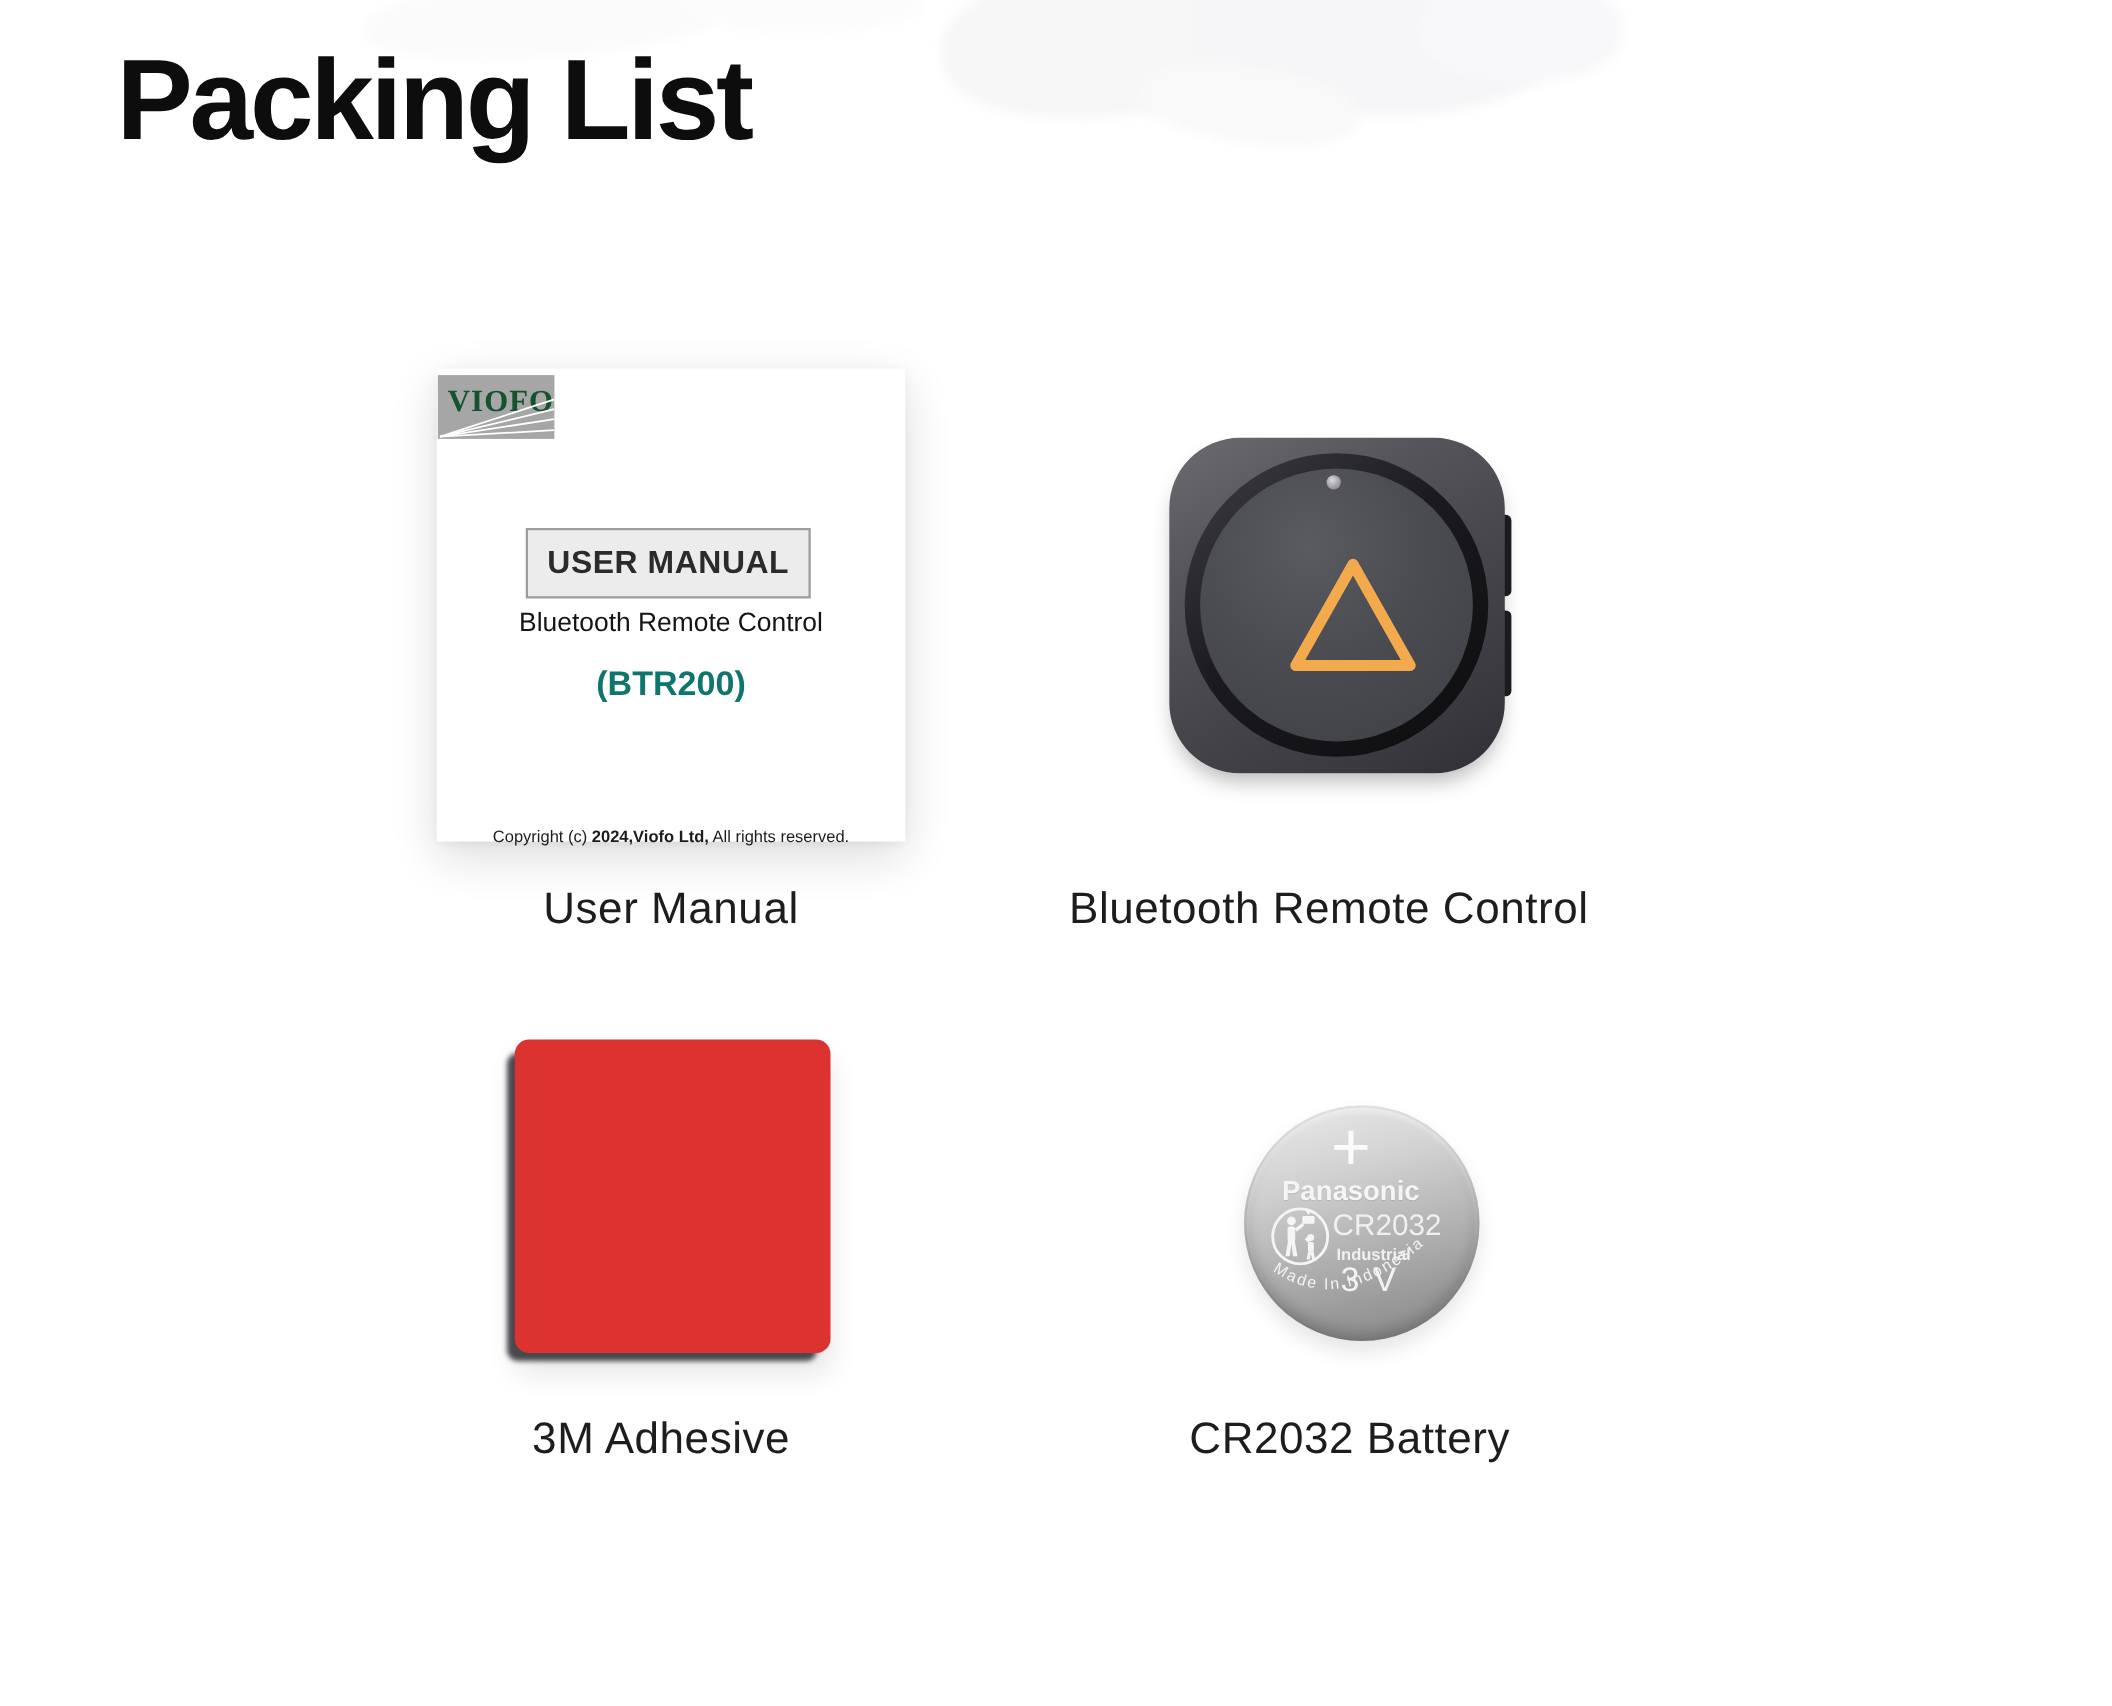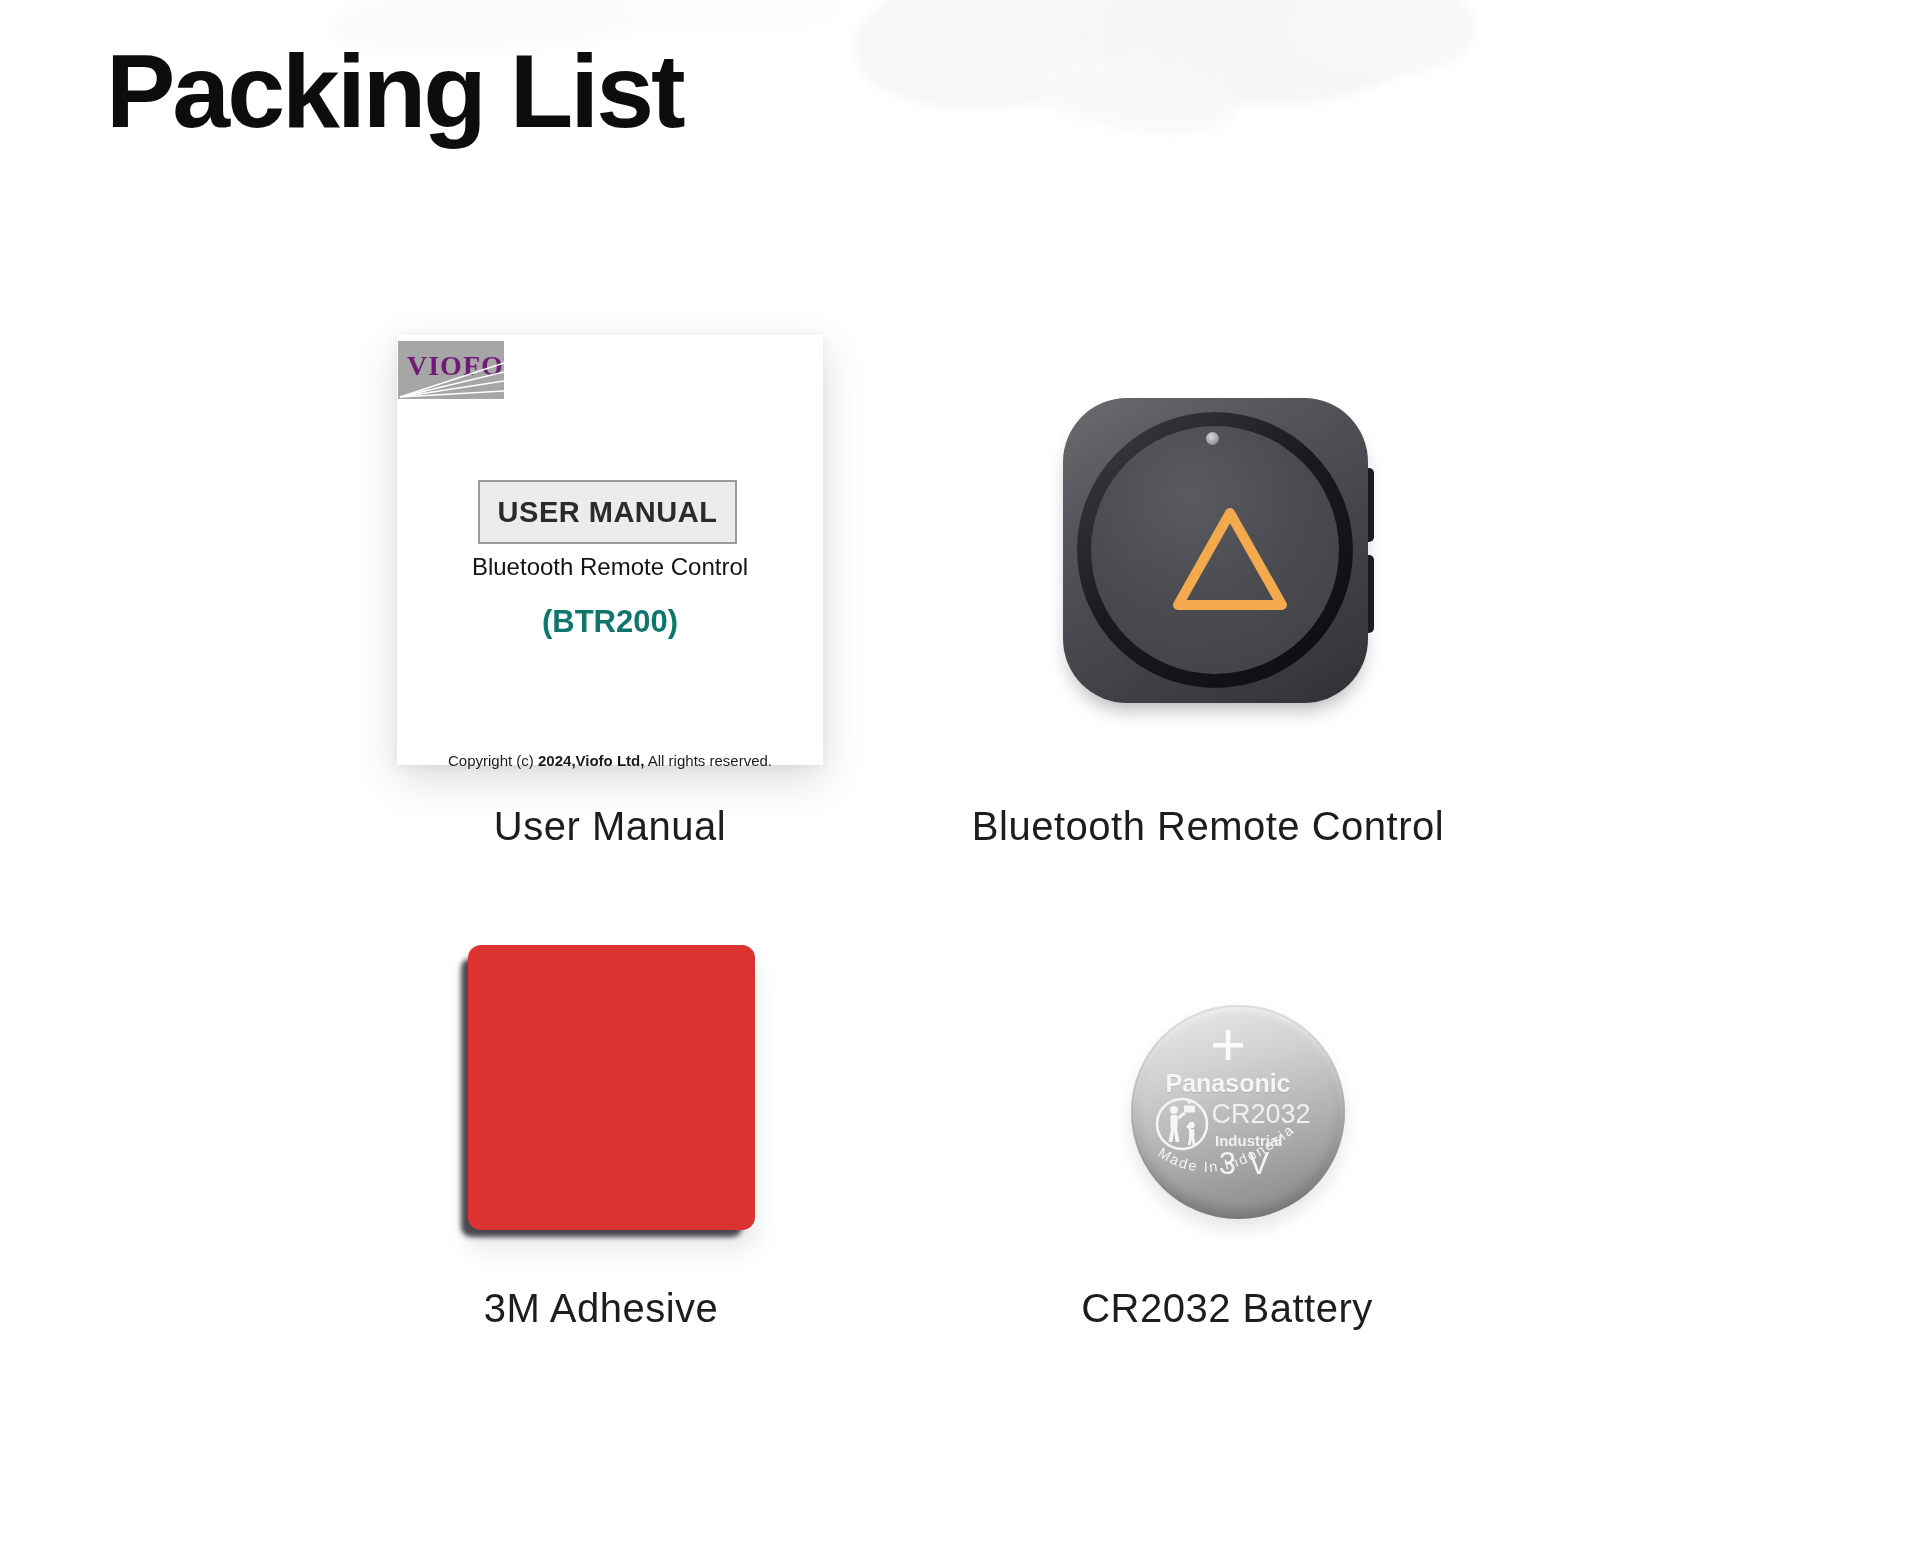--- a/index.html
+++ b/index.html
@@ -39,21 +39,21 @@
     position:absolute; left:397px; top:335px; width:426px; height:430px;
     background:#ffffff; box-shadow:0 14px 42px rgba(0,0,0,0.14), 0 2px 10px rgba(0,0,0,0.06);
   }
   .viofo-logo {
     position:absolute; left:1px; top:6px; width:106px; height:58px;
     background:#a6a6a6; overflow:hidden;
   }
   .viofo-logo-text {
     position:absolute; left:9px; top:9px;
     font-family:"Liberation Serif", serif; font-weight:bold;
-    font-size:28px; color:#701a75; letter-spacing:1px;text-align:center;
+    font-size:28px; color:#14532d; letter-spacing:1px;text-align:center;
   }
   .viofo-lines { position:absolute; left:0; top:0; }
   .cover-title-box {
     position:absolute; left:81px; top:145px; width:259px; height:64px;
     background:#ececec; border:2px solid #9c9c9c;
     display:flex; align-items:center; justify-content:center;
     font-size:29px; font-weight:bold; color:#2b2b2b; letter-spacing:0.5px;
   }
   .cover-subtitle {
     position:absolute; left:0; top:218px; width:100%;

